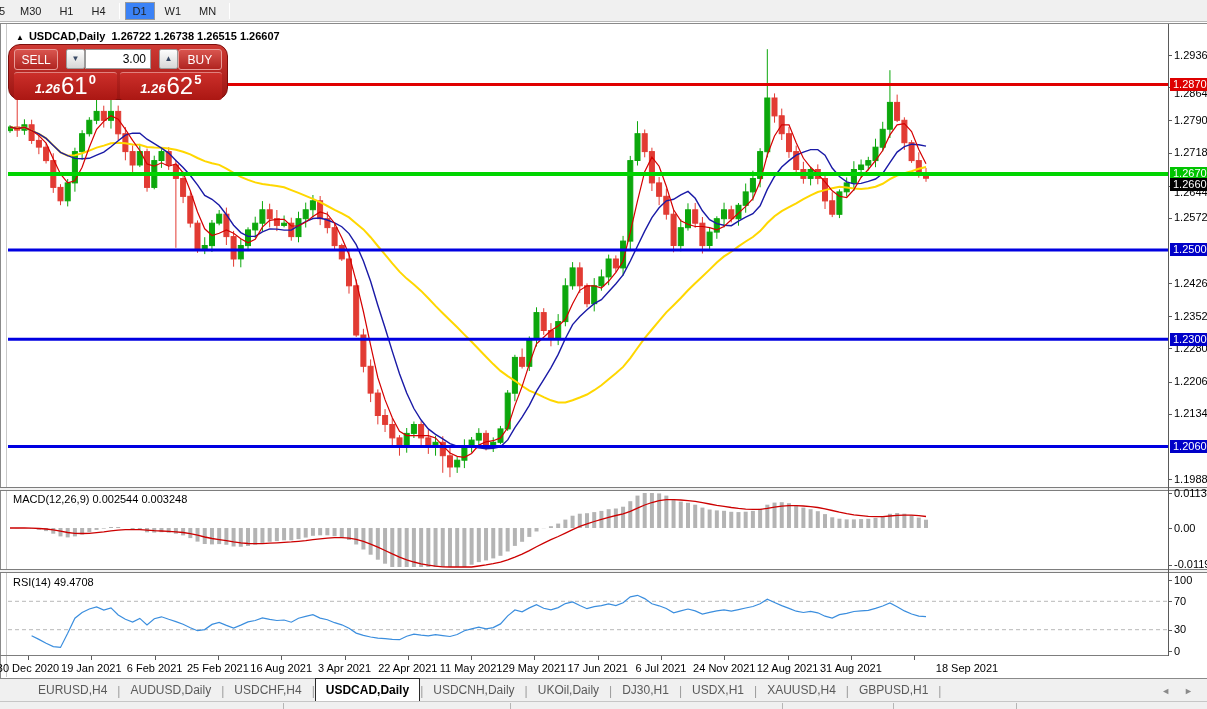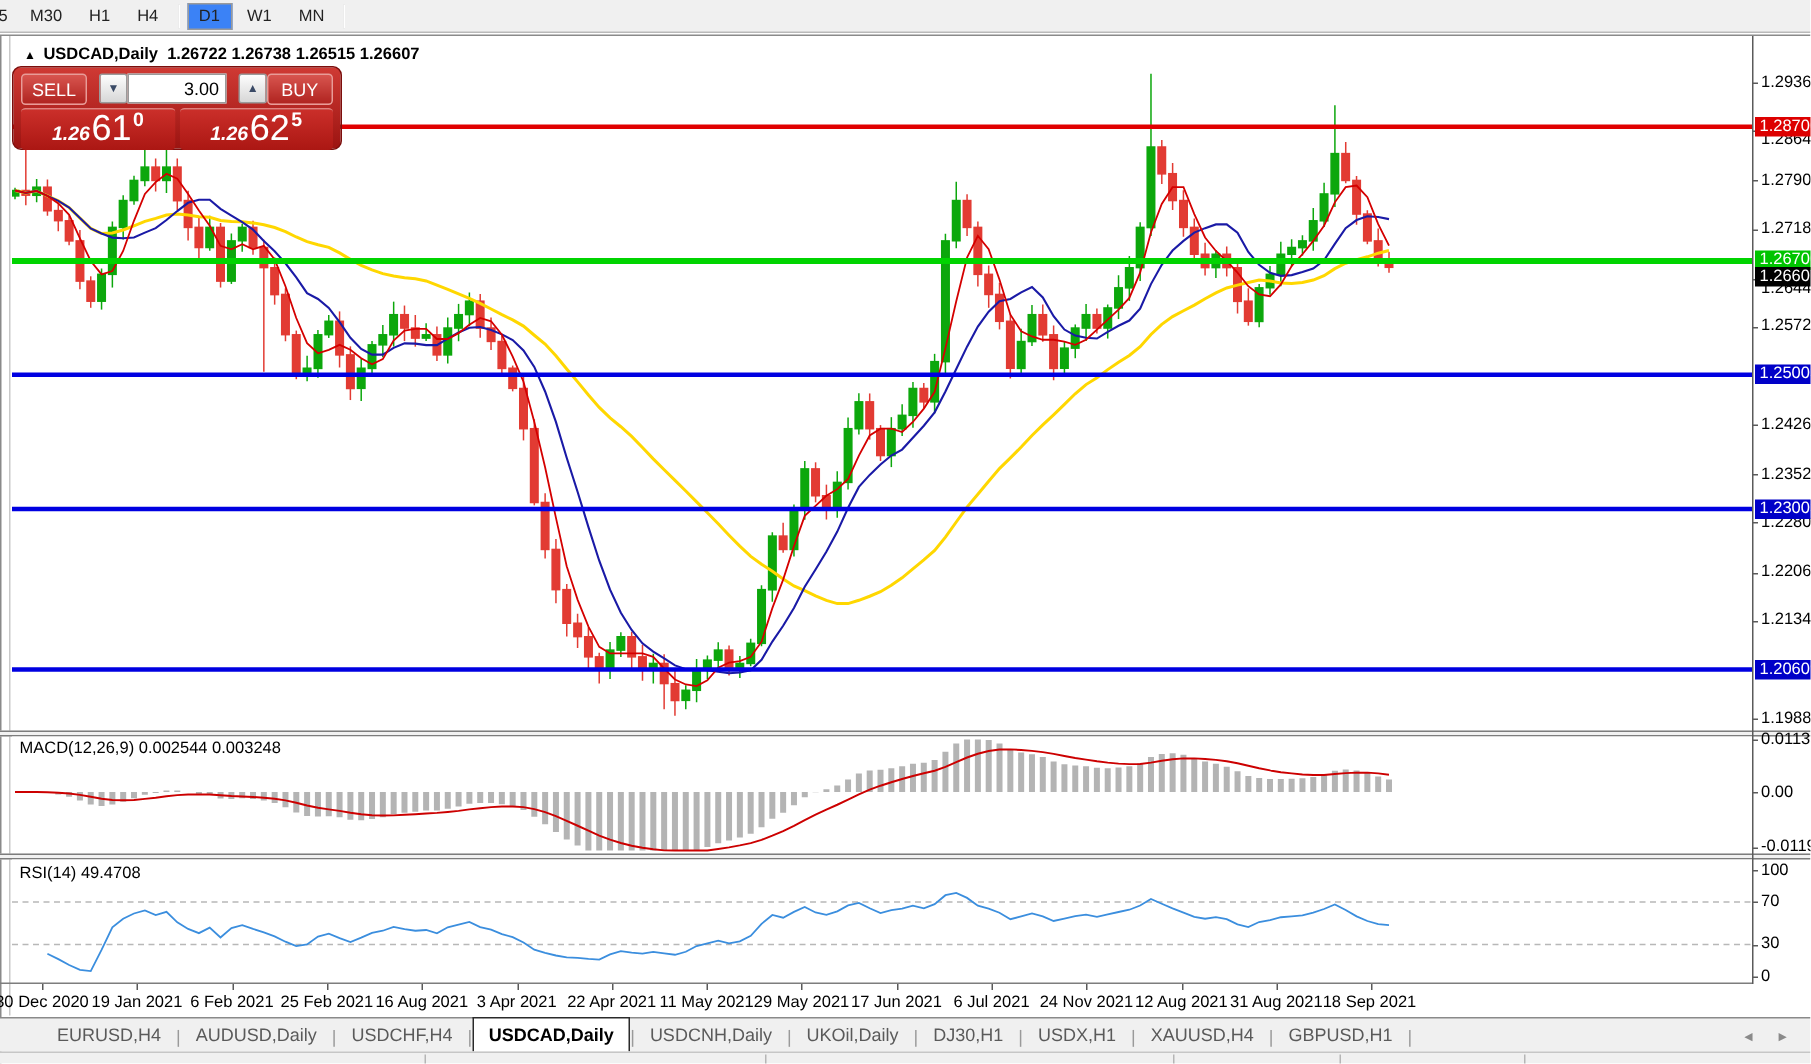--- a/index.html
+++ b/index.html
@@ -31,21 +31,21 @@
               border-top:1px solid #7d7d7d; border-bottom:1px solid #7d7d7d; }
 
   
   .chart-header { position:absolute; left:13px; top:30px; font-size:11px; font-weight:700;
                   color:#000; background:#fff; padding:0 3px; white-space:nowrap; z-index:30; }
   .chart-header .tri { font-size:8px; margin-right:5px; }
 
   
   .trade-panel { position:absolute; left:8px; top:44px; width:220px; height:56px; z-index:40;
                  background:linear-gradient(#cf3a34,#9c1411); border:1px solid #7c0e0c;
-                 border-radius:6px; padding:3px 5px; }
+                 border-radius:12px; padding:3px 5px; }
   .tp-row1 { display:flex; align-items:center; height:22px; }
   .tp-btn { color:#fff; font-size:12px; text-align:center; line-height:20px; height:21px;
             background:linear-gradient(#d8554f,#b02420); border:1px solid #e89c98;
             border-radius:3px; cursor:pointer; }
   .tp-sell { width:47px; }
   .tp-buy  { width:47px; margin-left:auto;text-align:center; }
   .tp-spin { width:20px; height:20px; margin-left:8px; font-size:8px; color:#3a4a66; text-align:center;
              line-height:18px; background:linear-gradient(#fdfdfd,#d7d7d7); border:1px solid #9a9a9a;
              border-radius:2px; cursor:pointer; }
   .tp-vol { width:66px; height:20px; border:1px solid #9a9a9a; font-size:12px; text-align:right;
@@ -615,21 +615,21 @@
       <div class="date-label" style="left: 597.7px;">17 Jun 2021</div>
       <div class="date-tick" style="left: 661px;"></div>
       <div class="date-label" style="left: 661px;">6 Jul 2021</div>
       <div class="date-tick" style="left: 724.3px;"></div>
       <div class="date-label" style="left: 724.3px;">24 Nov 2021</div>
       <div class="date-tick" style="left: 787.6px;"></div>
       <div class="date-label" style="left: 787.6px;">12 Aug 2021</div>
       <div class="date-tick" style="left: 850.9px;"></div>
       <div class="date-label" style="left: 850.9px;">31 Aug 2021</div>
       <div class="date-tick" style="left: 914.2px;"></div>
-      <div class="date-label" style="left: 913px;">18 Sep 2021</div>
+      <div class="date-label" style="left: 967px;">18 Sep 2021</div>
     </div>
 
   <div class="tabbar">
       <div class="tab">EURUSD,H4</div>
       <div class="tab-sep">|</div>
       <div class="tab">AUDUSD,Daily</div>
       <div class="tab-sep">|</div>
       <div class="tab">USDCHF,H4</div>
       <div class="tab-sep">|</div>
       <div class="tab active">USDCAD,Daily</div>

